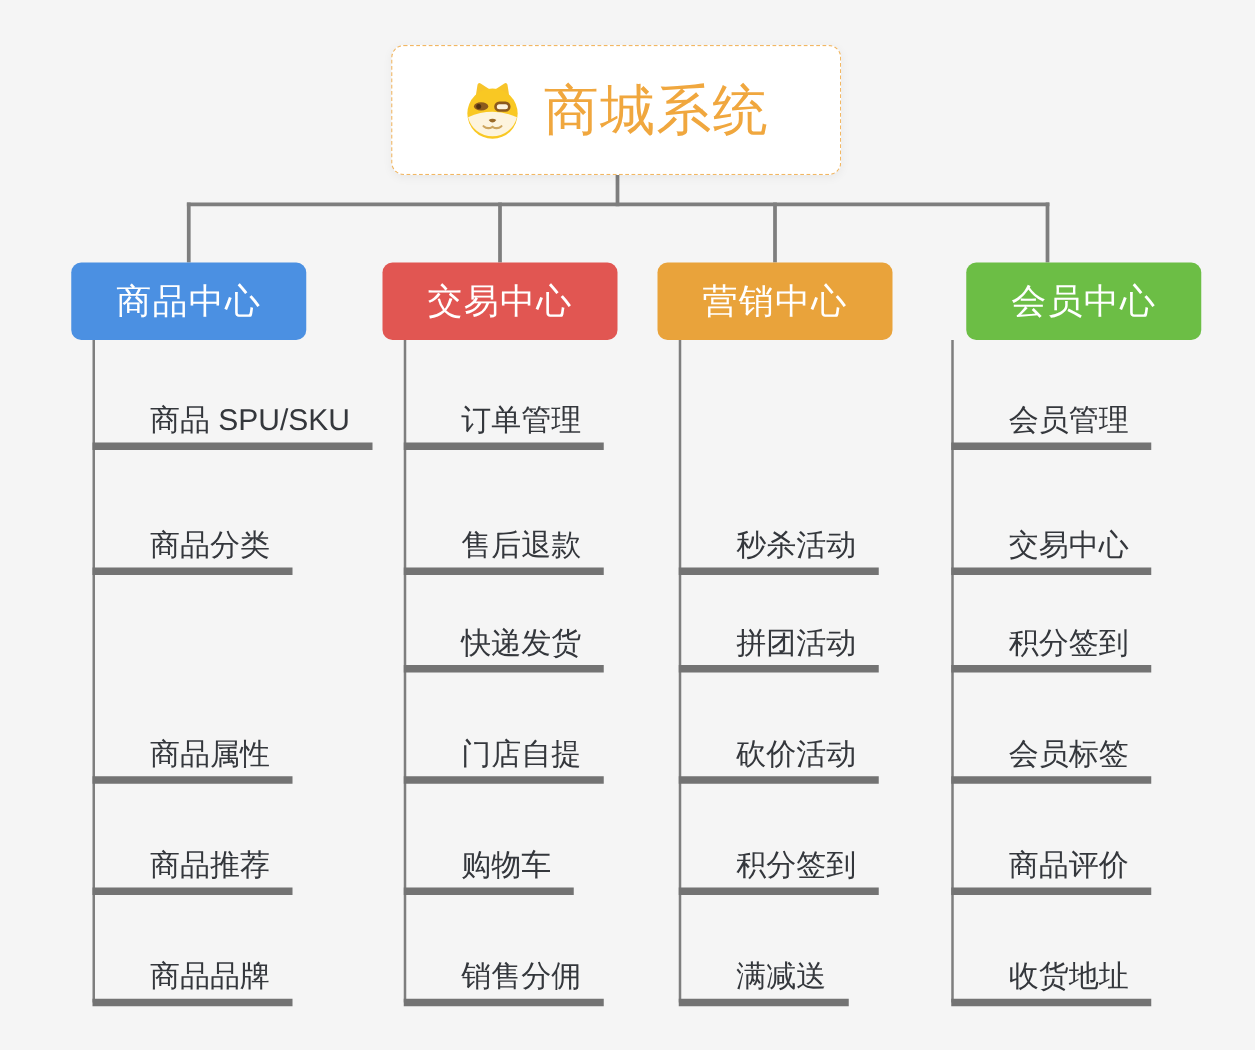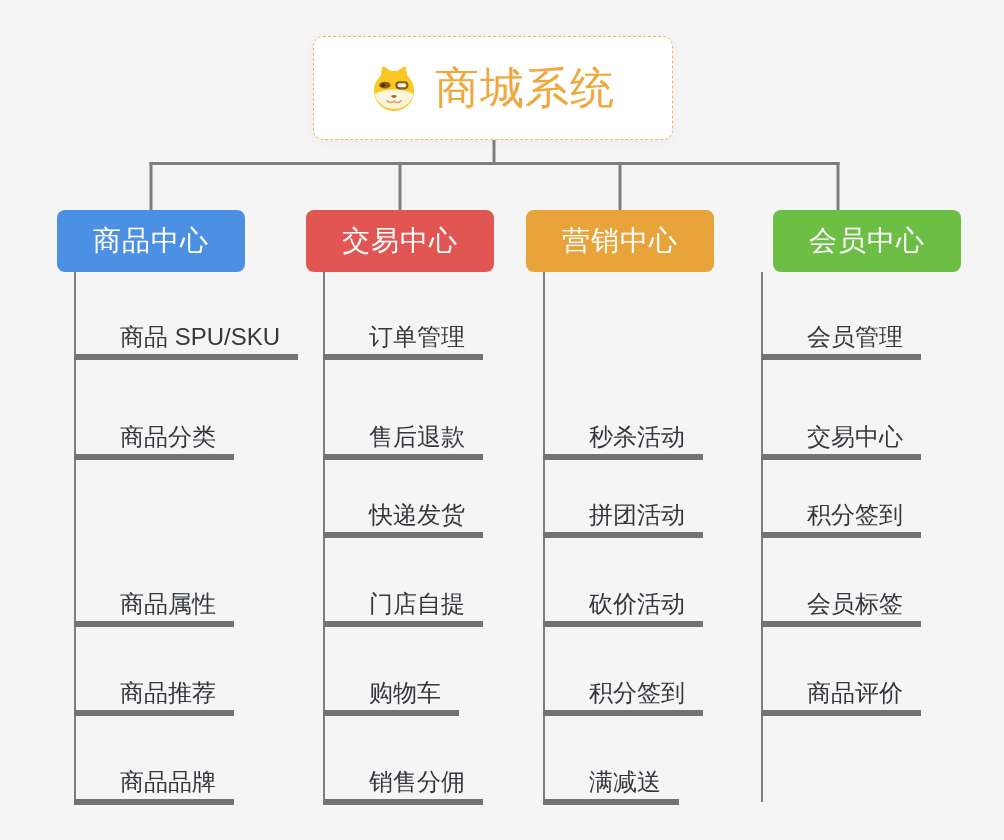--- a/index.html
+++ b/index.html
@@ -123,15 +123,16 @@
     <div class="leaf l5"><span>满减送</span></div>
   </div>
 
   <div class="branch b3">
     <div class="trunk"></div>
     <div class="leaf l0"><span>会员管理</span></div>
     <div class="leaf l1"><span>交易中心</span></div>
     <div class="leaf l2"><span>积分签到</span></div>
     <div class="leaf l3"><span>会员标签</span></div>
     <div class="leaf l4"><span>商品评价</span></div>
+    <div class="leaf l5"><span>收货地址</span></div>
   </div>
 
 </div>
 
 </body></html>

